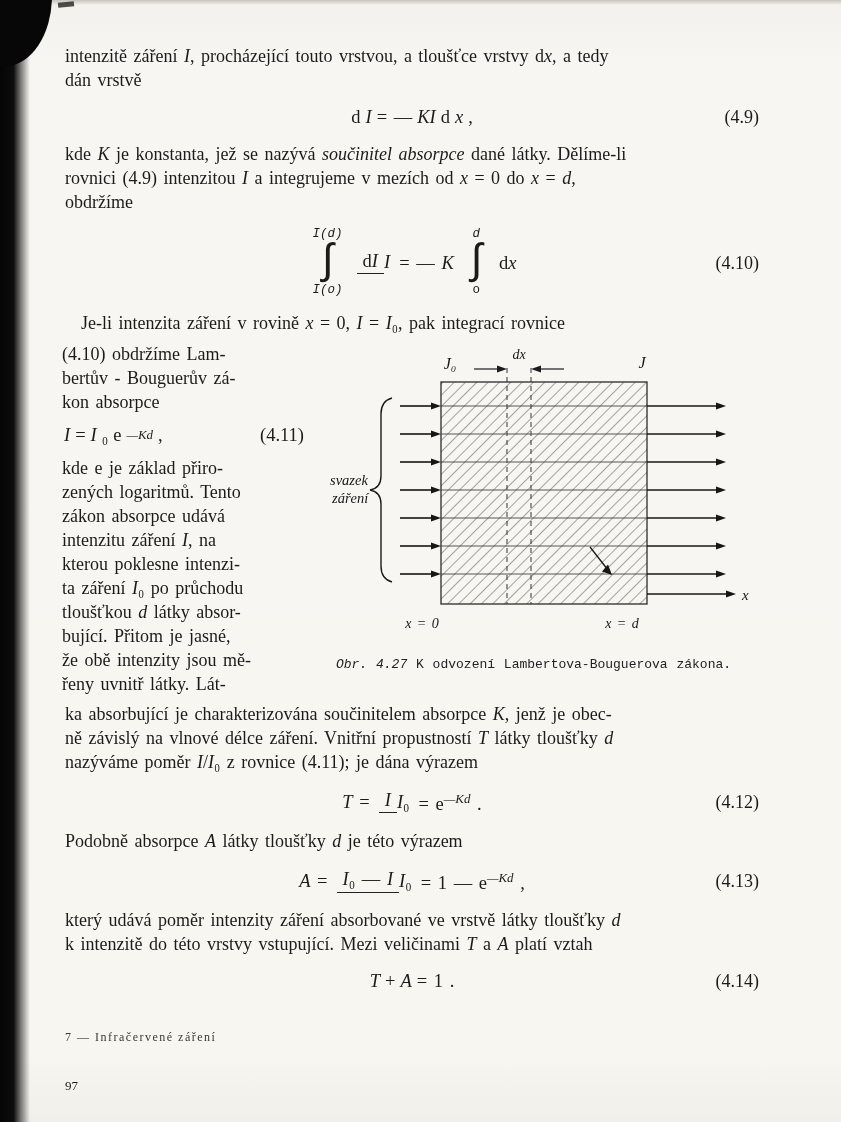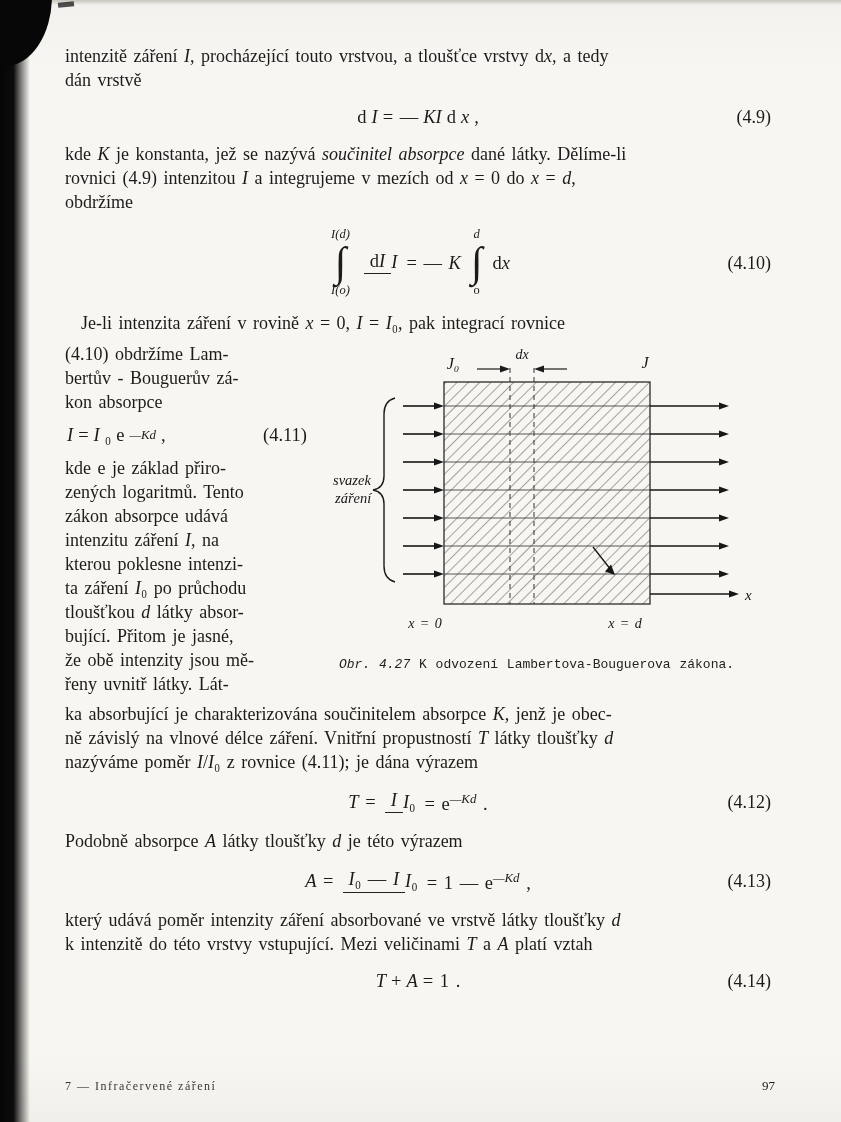--- a/index.html
+++ b/index.html
@@ -20,56 +20,56 @@
   }
   .top-mark {
     position:absolute; left:58px; top:2px; width:16px; height:5px;
     background:#222; transform:rotate(-6deg); opacity:.8;
   }
   .top-edge {
     position:absolute; top:0; left:0; right:0; height:5px;
     background:linear-gradient(#c7c4bd, rgba(255,255,255,0));
   }
   .page-body {
-    position:absolute; left:65px; right:70px; top:44px;
+    position:absolute; left:65px; right:82px; top:44px;
     font-size:18px; line-height:24px; word-spacing:2px;
   }
   p { margin:0 0 7px 0; }
   .indent { text-indent:16px; }
   .it { font-style:italic; }
   sup { font-size:70%; }
 
   
   .eq { display:flex; align-items:center; margin:13px 0; }
   .eq .lspace { width:70px; flex:0 0 auto; }
   .eq .formula { flex:1; display:flex; justify-content:center; align-items:center; font-size:18.5px; }
   .eq .eqno { width:70px; flex:0 0 auto; text-align:right; }
   .mathrow { display:inline-flex; align-items:center; gap:5px; }
   .frac { display:inline-flex; flex-direction:row; align-items:center; margin:0 4px; line-height:1.15; }
   .frac .num { padding:0 6px 1px 6px; border-bottom:1.4px solid #222; }
   .frac .den { padding-top:1px; }
-  .bigint { display:inline-flex; flex-direction:column; align-items:center; margin:0 5px; line-height:1; }
+  .bigint { display:inline-flex; flex-direction:column; align-items:center; margin:0 5px; line-height:1;font-family:Liberation Mono, monospace; }
   .bigint .lim { font-size:12.5px; line-height:1.25; }
   .bigint .intsign { font-size:42px; line-height:.95; }
 
   
   .mid { display:flex; gap:12px; margin:4px 0 6px 0;justify-content:center; }
   .mid .colA { width:246px; flex:0 0 auto; }
   .mid .colB { flex:1; padding-top:2px; }
   .eq-inline { display:flex; justify-content:space-between; align-items:center; margin:9px 0 9px 2px; padding-right:4px; font-size:18.5px; }
 
   .figwrap { margin-left:2px; }
   .figure-caption { font-size:13px; word-spacing:1px; margin:3px 0 0 14px; color:#222;font-family:Liberation Mono, monospace; }
 
   svg text { font-family:"Liberation Serif","DejaVu Serif",serif; fill:#161616; }
   .dash { stroke:#333; stroke-width:1; stroke-dasharray:5 4; fill:none; }
 
   .footer {
     position:absolute; left:65px; right:66px; bottom:28px;
-    display:flex; justify-content:space-between; align-items:baseline;
+    display:flex; justify-content:space-between; align-items:baseline;flex-direction:column;
   }
   .footer .imprint { font-size:12px; letter-spacing:1.5px; color:#3a3937; }
   .footer .pageno { font-size:13px; color:#1c1b19;margin-top:33px; }
 </style>
 </head>
 <body>
 
 <div class="scan">
   <div class="top-edge"></div>
   <div class="binding"></div>

